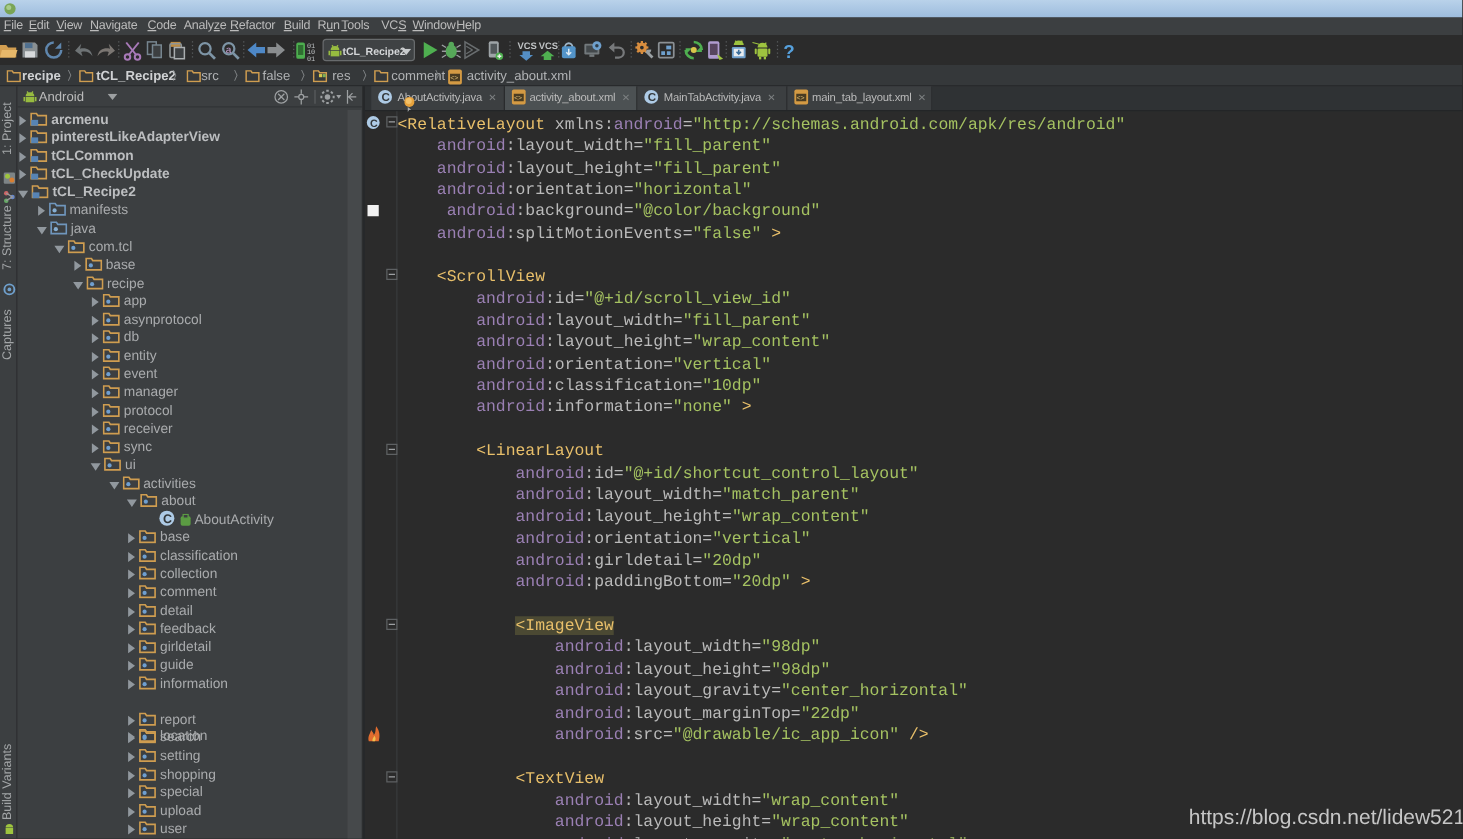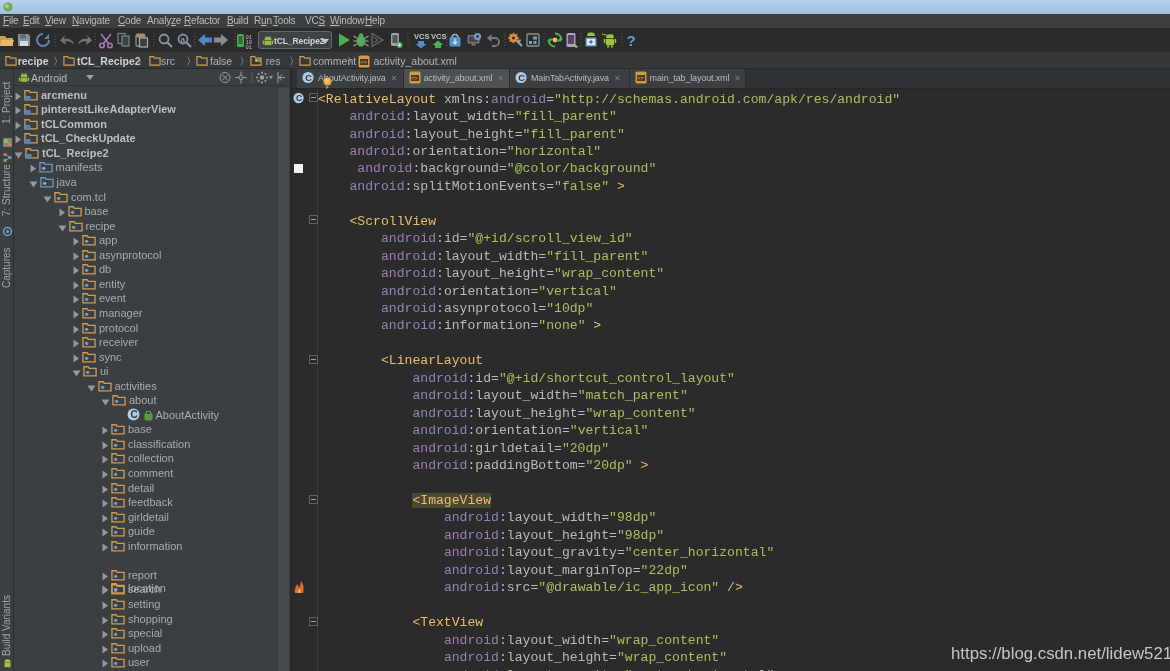--- a/index.html
+++ b/index.html
@@ -644,21 +644,21 @@
     <span class="n">android</span><span class="a">:layout_height=</span><span class="v">"fill_parent"</span>
     <span class="n">android</span><span class="a">:orientation=</span><span class="v">"horizontal"</span>
      <span class="n">android</span><span class="a">:background=</span><span class="v">"@color/background"</span>
     <span class="n">android</span><span class="a">:splitMotionEvents=</span><span class="v">"false"</span><span class="t"> &gt;</span>
 
     <span class="t">&lt;ScrollView</span>
         <span class="n">android</span><span class="a">:id=</span><span class="v">"@+id/scroll_view_id"</span>
         <span class="n">android</span><span class="a">:layout_width=</span><span class="v">"fill_parent"</span>
         <span class="n">android</span><span class="a">:layout_height=</span><span class="v">"wrap_content"</span>
         <span class="n">android</span><span class="a">:orientation=</span><span class="v">"vertical"</span>
-        <span class="n">android</span><span class="a">:asynprotocol=</span><span class="v">"10dp"</span>
+        <span class="n">android</span><span class="a">:classification=</span><span class="v">"10dp"</span>
         <span class="n">android</span><span class="a">:information=</span><span class="v">"none"</span><span class="t"> &gt;</span>
 
         <span class="t">&lt;LinearLayout</span>
             <span class="n">android</span><span class="a">:id=</span><span class="v">"@+id/shortcut_control_layout"</span>
             <span class="n">android</span><span class="a">:layout_width=</span><span class="v">"match_parent"</span>
             <span class="n">android</span><span class="a">:layout_height=</span><span class="v">"wrap_content"</span>
             <span class="n">android</span><span class="a">:orientation=</span><span class="v">"vertical"</span>
             <span class="n">android</span><span class="a">:girldetail=</span><span class="v">"20dp"</span>
             <span class="n">android</span><span class="a">:paddingBottom=</span><span class="v">"20dp"</span><span class="t"> &gt;</span>
 

